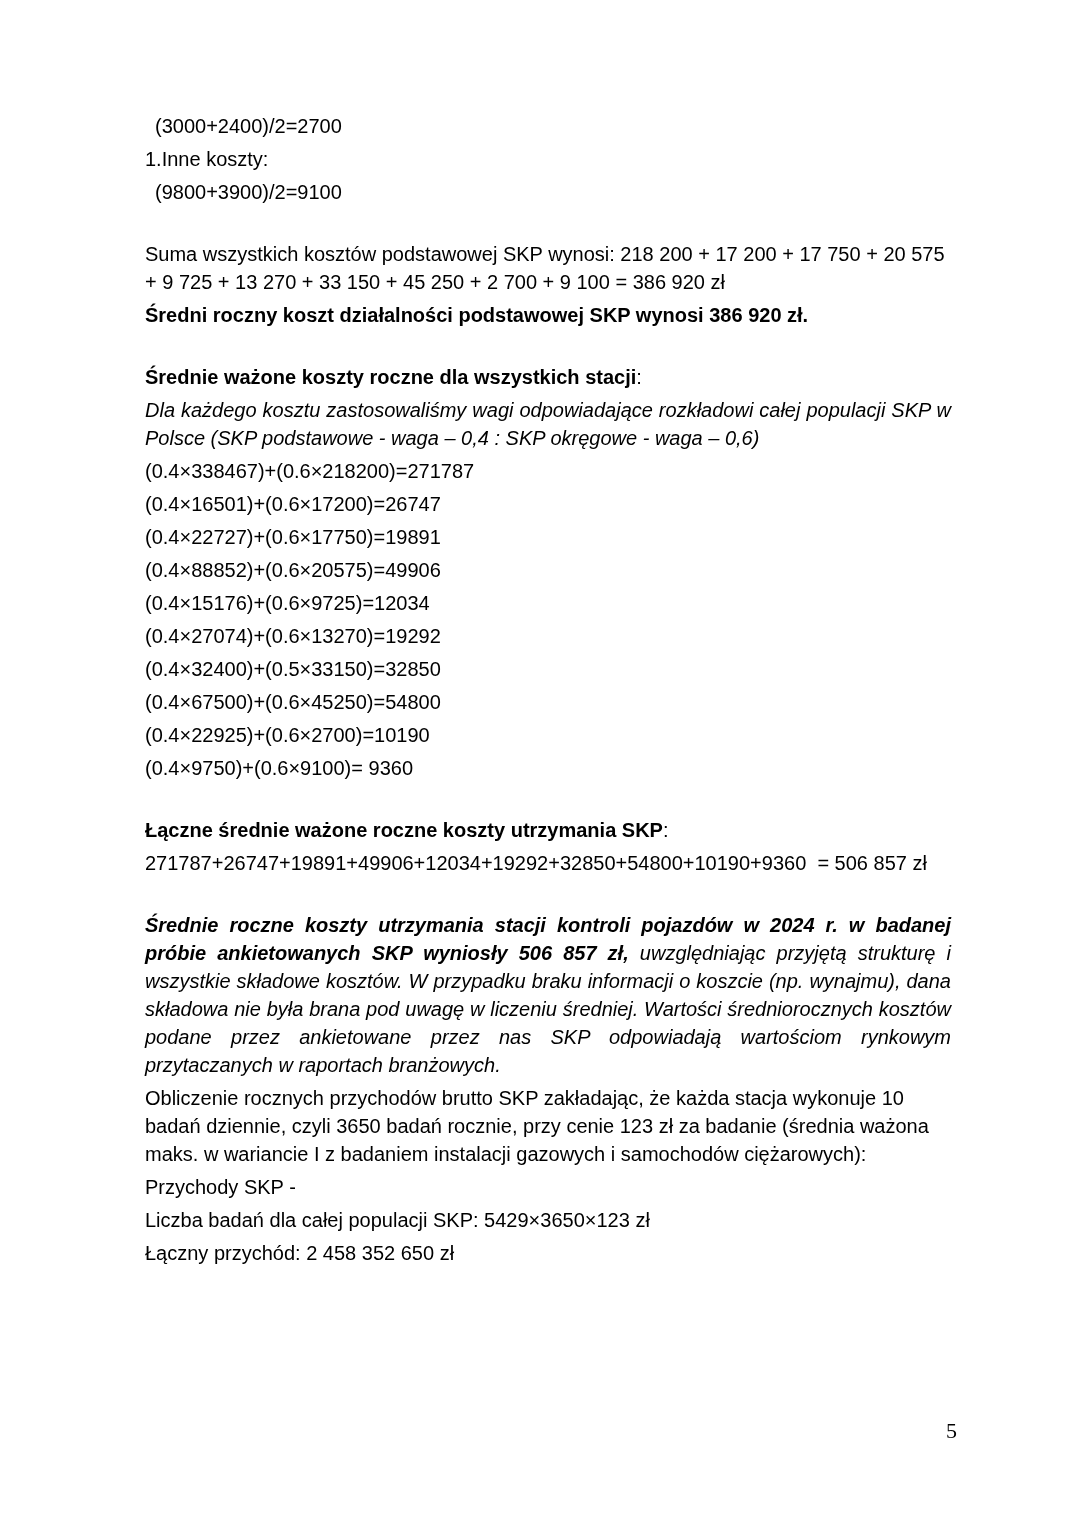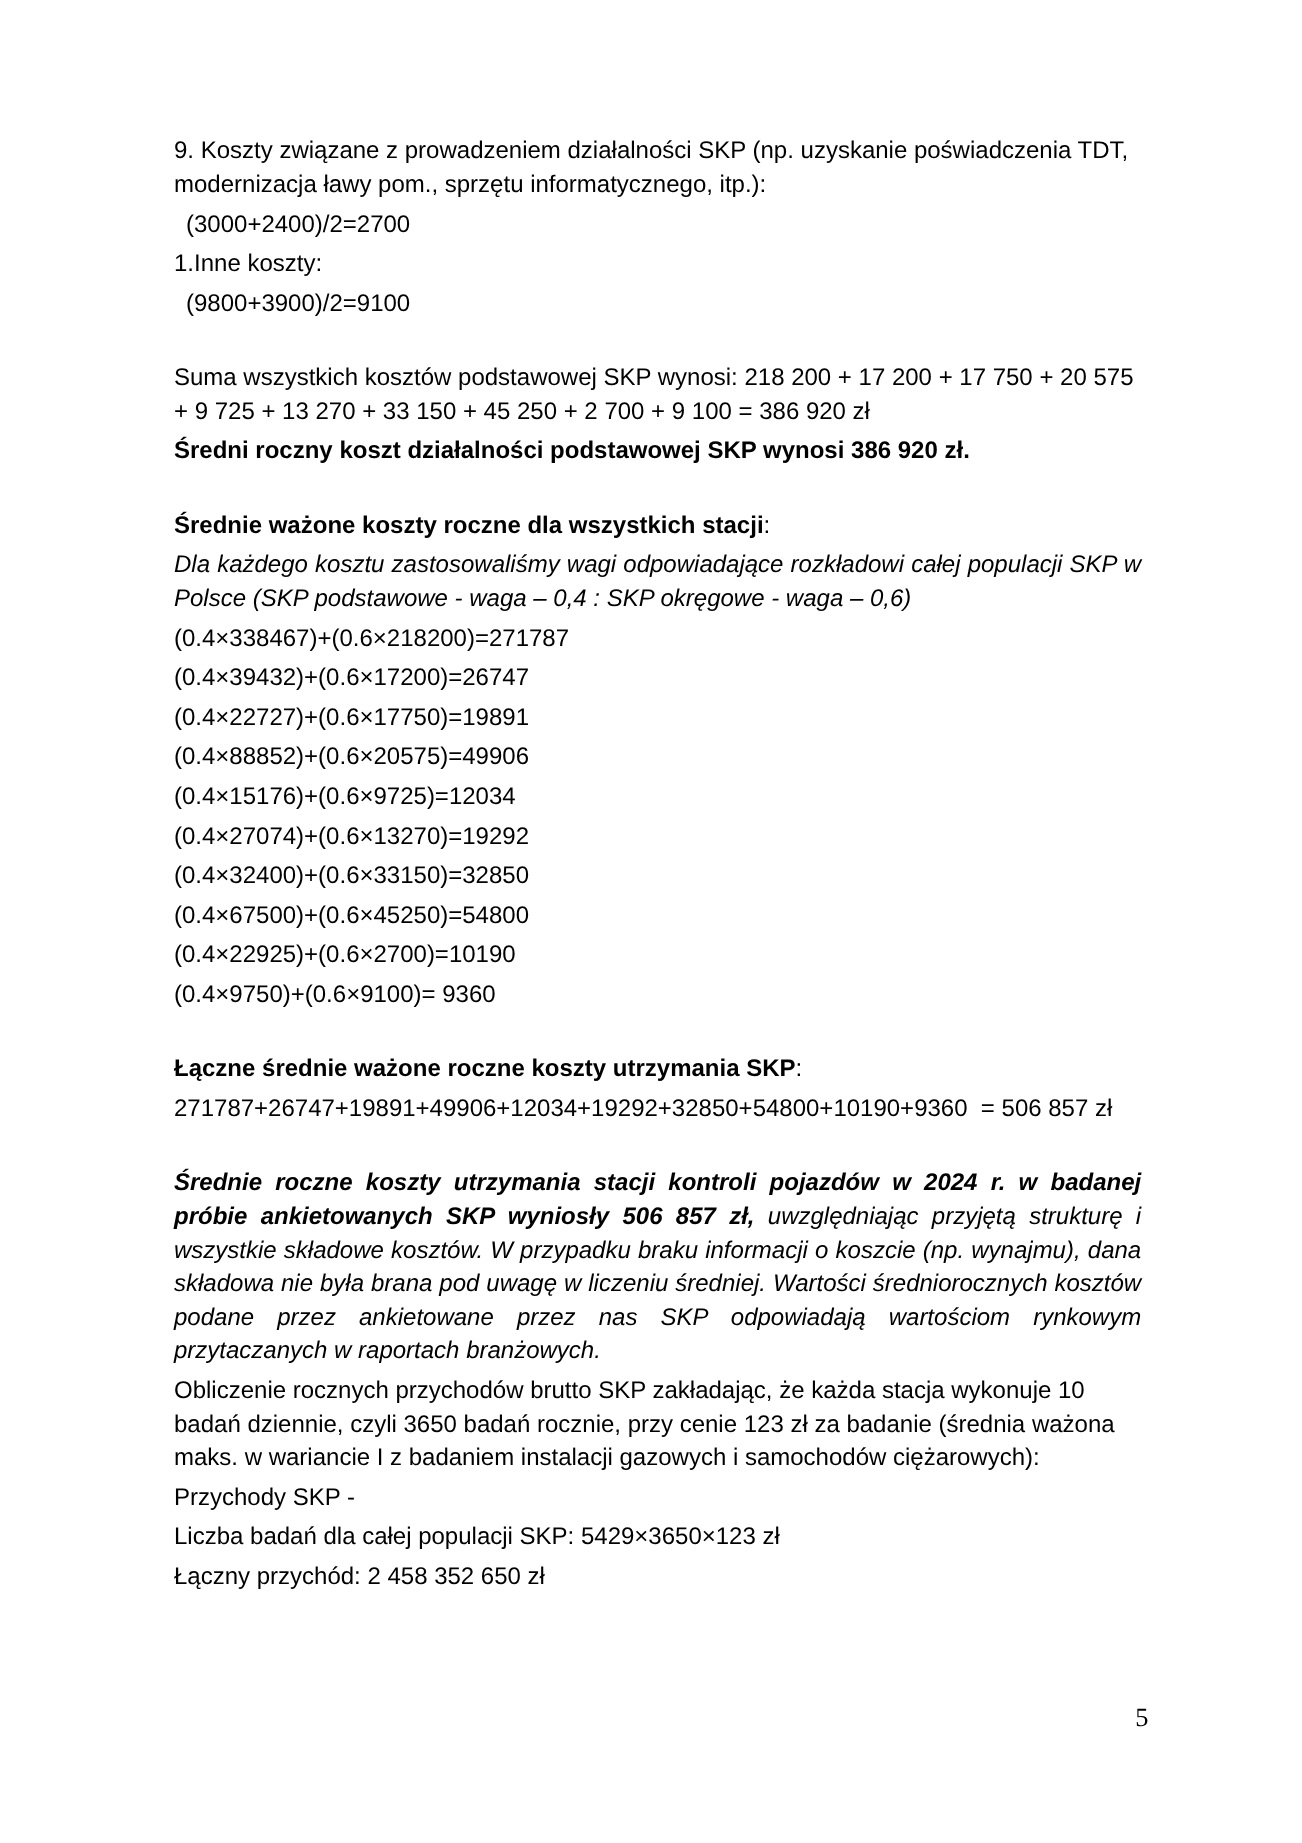--- a/index.html
+++ b/index.html
@@ -53,47 +53,46 @@
       font-size: 22px;
       line-height: 26px;
       color: #000000;
     }
   </style>
 </head>
 <body>
 
 <div class="page-content">
 
-  <p class="doc-par">9. Koszty związane z prowadzeniem działalności SKP (np. uzyskanie poświadczenia TDT, modernizacja ławy pom., sprzętu informatycznego, itp.):</p>
 
   <p class="doc-par indent">(3000+2400)/2=2700</p>
 
   <p class="doc-par">1.Inne koszty:</p>
 
   <p class="doc-par indent">(9800+3900)/2=9100</p>
 
   <div class="blank"></div>
 
   <p class="doc-par">Suma wszystkich kosztów podstawowej SKP wynosi: 218&nbsp;200 + 17&nbsp;200 + 17&nbsp;750 + 20&nbsp;575 + 9&nbsp;725 + 13&nbsp;270 + 33&nbsp;150 + 45&nbsp;250 + 2&nbsp;700 + 9&nbsp;100 = 386&nbsp;920 zł</p>
 
   <p class="doc-par bold">Średni roczny koszt działalności podstawowej SKP wynosi 386&nbsp;920 zł.</p>
 
   <div class="blank"></div>
 
   <p class="doc-par"><span class="bold">Średnie ważone koszty roczne dla wszystkich stacji</span><span>:</span></p>
 
   <p class="doc-par justify">Dla każdego kosztu zastosowaliśmy wagi odpowiadające rozkładowi całej populacji SKP w Polsce (SKP podstawowe - waga – 0,4 : SKP okręgowe - waga – 0,6)</p>
 
   <p class="doc-par">(0.4×338467)+(0.6×218200)=271787</p>
-  <p class="doc-par">(0.4×39432)+(0.6×17200)=26747</p>
+  <p class="doc-par">(0.4×16501)+(0.6×17200)=26747</p>
   <p class="doc-par">(0.4×22727)+(0.6×17750)=19891</p>
   <p class="doc-par">(0.4×88852)+(0.6×20575)=49906</p>
   <p class="doc-par">(0.4×15176)+(0.6×9725)=12034</p>
   <p class="doc-par">(0.4×27074)+(0.6×13270)=19292</p>
-  <p class="doc-par">(0.4×32400)+(0.6×33150)=32850</p>
+  <p class="doc-par">(0.4×32400)+(0.5×33150)=32850</p>
   <p class="doc-par">(0.4×67500)+(0.6×45250)=54800</p>
   <p class="doc-par">(0.4×22925)+(0.6×2700)=10190</p>
   <p class="doc-par">(0.4×9750)+(0.6×9100)= 9360</p>
 
   <div class="blank"></div>
 
   <p class="doc-par"><span class="bold">Łączne średnie ważone roczne koszty utrzymania SKP</span><span>:</span></p>
 
   <p class="doc-par prespace">271787+26747+19891+49906+12034+19292+32850+54800+10190+9360  = 506&nbsp;857 zł</p>
 

